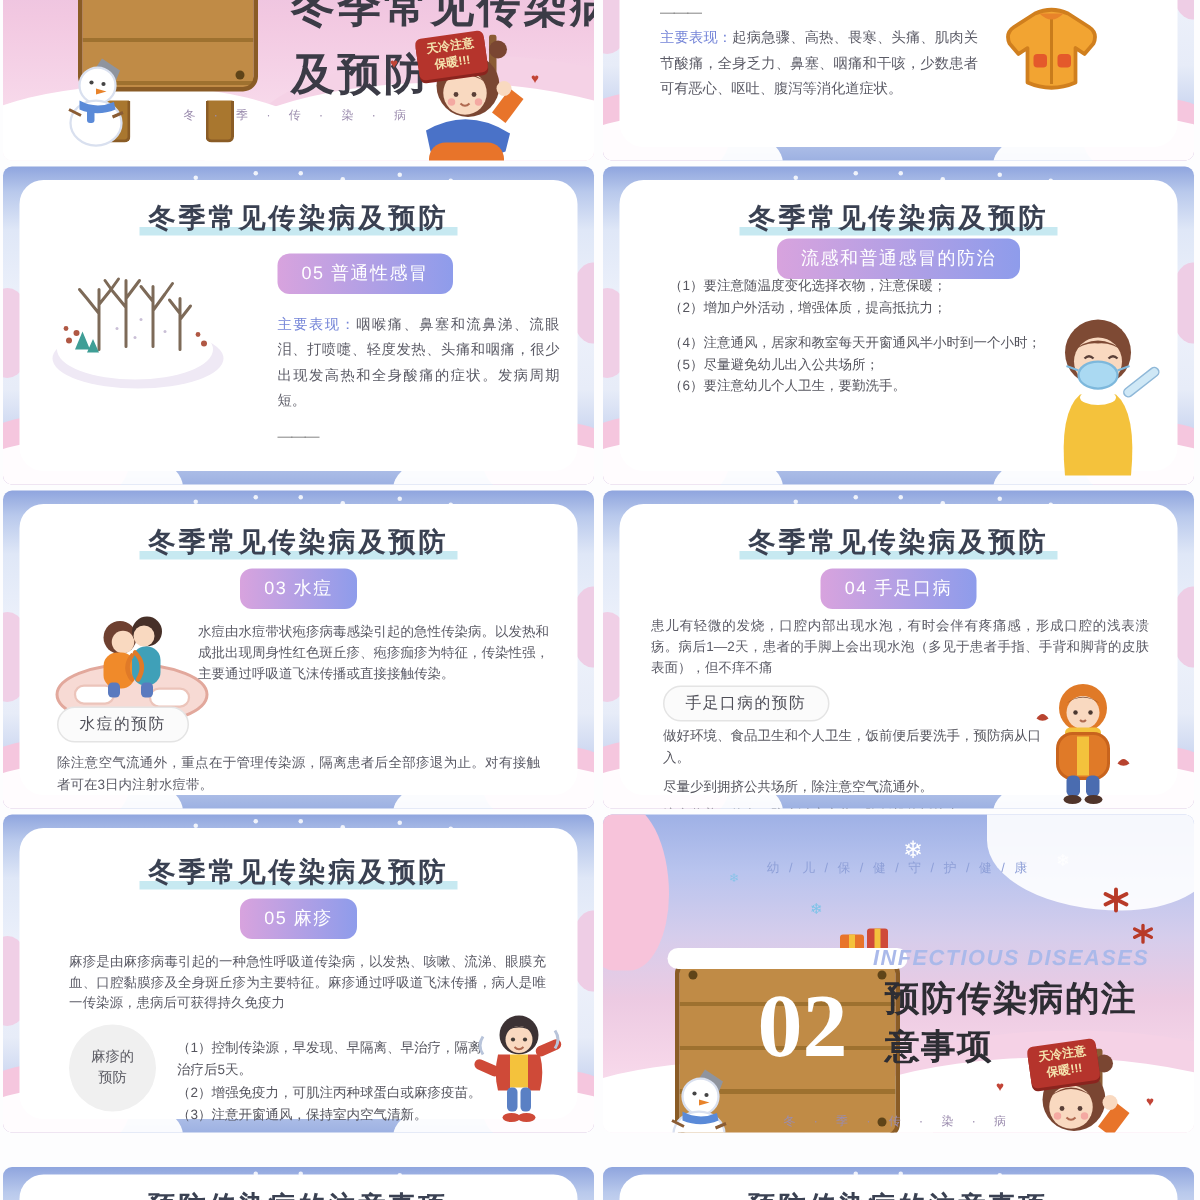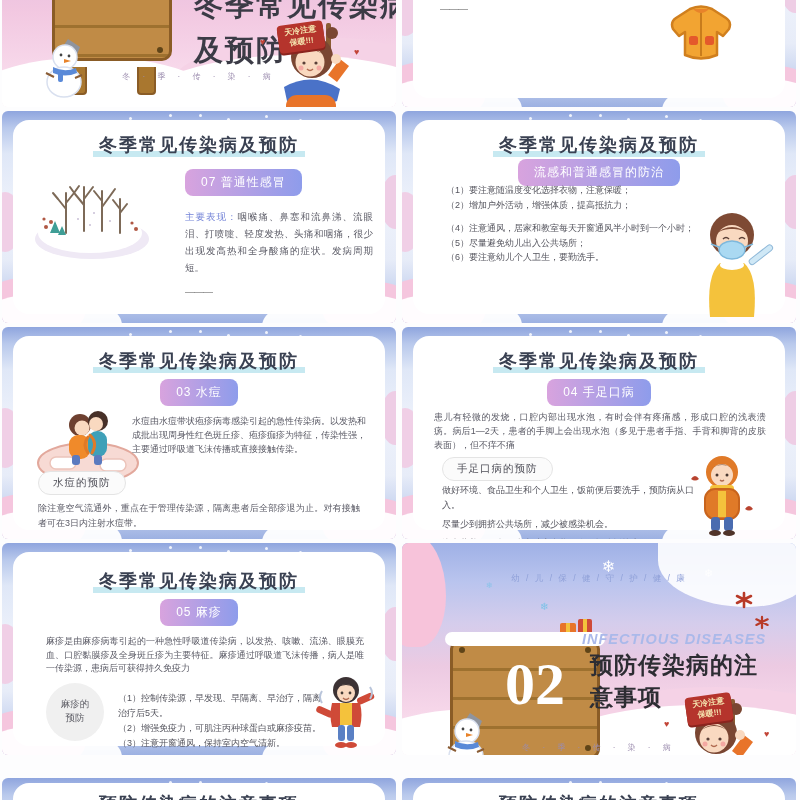--- a/index.html
+++ b/index.html
@@ -24,21 +24,21 @@
   .badge{display:inline-block;background:linear-gradient(90deg,#d8a3de 0%,#8e9ceb 100%);color:#fff;font-size:12px;
          letter-spacing:1px;padding:5px 16px;border-radius:8px;white-space:nowrap;}
   .bwrap{position:absolute;z-index:3;left:0;right:0;text-align:center;}
   .btxt{font-size:9.5px;color:#5b5b66;line-height:1.8;text-align:justify;}
   .lbl{color:#7585d8;}
   .dash{font-size:10px;color:#8a8a8a;letter-spacing:-1px;}
   .pill{display:inline-block;background:#fbfbfb;border:1px solid #e4e4e4;border-radius:15px;padding:4px 14px;
         font-size:10.5px;color:#4f4f58;letter-spacing:1px;}
   .items div{font-size:9px;color:#55555e;line-height:1.65;}
   .circlebadge{position:absolute;z-index:3;width:58px;height:58px;border-radius:50%;background:#f0f0f0;
-        display:flex;align-items:center;justify-content:center;text-align:center;font-size:9.5px;color:#5c5c64;line-height:1.5;font-family:Liberation Mono, monospace;}
+        display:flex;align-items:center;justify-content:center;text-align:center;font-size:9.5px;color:#5c5c64;line-height:1.5;}
   .circlebadge span{width:34px;}
   
   .slide.cover1{background:linear-gradient(180deg,#a9b4e6 0%,#cab4e2 14%,#e7bfdf 32%,#f2c8e1 55%,#f6d4e8 75%,#fbe4f0 100%);}
   .slide.cover2{background:linear-gradient(180deg,#9fb1e6 0%,#b9c4ee 18%,#d5cdec 38%,#eccae2 58%,#f6d6e9 78%,#fbe8f3 100%);}
   .hill{position:absolute;background:#fff;border-radius:50%;z-index:2;}
   .hillp{position:absolute;background:#f5d2e6;border-radius:50%;z-index:1;}
   .snowbar{position:absolute;left:0;right:0;bottom:0;height:14px;background:#fff;z-index:2;}
   .cover-title{position:absolute;z-index:4;font-weight:bold;font-size:29px;line-height:1.55;letter-spacing:2px;color:#3b3b46;}
   .div-title{position:absolute;z-index:4;font-weight:bold;font-size:23px;line-height:1.4;letter-spacing:1px;color:#2d2d33;}
   .eyebrow{position:absolute;z-index:4;font-style:italic;font-weight:bold;font-size:14.5px;letter-spacing:1px;color:#aab9ea;}
@@ -123,20 +123,23 @@
 
 <div class="slide content" style="left:402px;top:-105px;">
   <div class="cl1"></div>
     <div class="cl2"></div>
   <div class="cl3"></div>
     <div class="cl4"></div>
   <div class="cw1"></div>
     <div class="cw2"></div>
   <div class="card"></div>
   <div class="z dash" style="left:38px;top:108px;">———</div>
+  <div class="z btxt" style="left:38px;top:122px;width:212px;">
+    <span class="lbl">主要表现：</span><span>起病急骤、高热、畏寒、头痛、肌肉关节酸痛，全身乏力、鼻塞、咽痛和干咳，少数患者可有恶心、呕吐、腹泻等消化道症状。</span>
+  </div>
   <div class="z" style="left:266px;top:108px;">
     <svg width="66" height="60" viewBox="0 0 66 60">
       <path d="M22 6 Q33 1 44 6 L58 15 Q64 19 61 26 L55 33 49 29 49 52 Q33 59 17 52 L17 29 11 33 5 26 Q2 19 8 15 Z" fill="#f2a432" stroke="#d07f1e" stroke-width="2.5" stroke-linejoin="round"></path>
       <path d="M33 8 V53" stroke="#c87c1c" stroke-width="2"></path>
       <path d="M25 6 q8 8 16 0" fill="#e8832a"></path>
       <rect x="21" y="33" width="9" height="9" rx="2.5" fill="#e4592b"></rect>
       <rect x="37" y="33" width="9" height="9" rx="2.5" fill="#e4592b"></rect>
     </svg>
   </div>
 </div>
@@ -172,21 +175,21 @@
         </g>
       <g fill="#c9bfd6">
           <circle cx="46" cy="50" r="1"></circle>
           <circle cx="62" cy="44" r="1"></circle>
           <circle cx="78" cy="52" r="1"></circle>
           <circle cx="58" cy="56" r="1"></circle>
         </g>
     </svg>
   </div>
   <div class="z" style="left:183px;top:58px;width:188px;">
-    <span class="badge">07 普通性感冒</span>
+    <span class="badge">05 普通性感冒</span>
     <div class="btxt" style="margin-top:12px;">
       <span class="lbl">主要表现：</span><span>咽喉痛、鼻塞和流鼻涕、流眼泪、打喷嚏、轻度发热、头痛和咽痛，很少出现发高热和全身酸痛的症状。发病周期短。</span>
     </div>
     <div class="dash" style="margin-top:10px;">———</div>
   </div>
 </div>
 
 <div class="slide content" style="left:402px;top:111px;">
   <div class="cl1"></div>
     <div class="cl2"></div>
@@ -260,21 +263,21 @@
   <div class="cw1"></div>
     <div class="cw2"></div>
   <div class="snowdots"></div>
   <div class="card"></div>
   <div class="ptitle" style="top:22px;"><span class="hl">冬季常见传染病及预防</span></div>
   <div class="bwrap" style="top:52px;"><span class="badge">04 手足口病</span></div>
   <div class="z btxt" style="left:32px;top:84px;width:332px;font-size:9px;line-height:1.55;">患儿有轻微的发烧，口腔内部出现水泡，有时会伴有疼痛感，形成口腔的浅表溃疡。病后1—2天，患者的手脚上会出现水泡（多见于患者手指、手背和脚背的皮肤表面），但不痒不痛</div>
   <div class="z" style="left:40px;top:130px;"><span class="pill">手足口病的预防</span></div>
   <div class="z items" style="left:40px;top:156px;width:252px;">
     <div style="margin-bottom:4px;">做好环境、食品卫生和个人卫生，饭前便后要洗手，预防病从口入。</div>
-    <div style="margin-bottom:4px;">尽量少到拥挤公共场所，减少被感染机会。</div>
+    <div style="margin-bottom:4px;">尽量少到拥挤公共场所，除注意空气流通外。</div>
     <div>注意营养、休息，防止过度疲劳，降低机体抵抗力</div>
   </div>
   <div class="z" style="left:285px;top:124px;">
     <svg width="70" height="86" viewBox="0 0 70 86">
       <path d="M4 28 q4 -6 8 0 q-4 3 -8 0 z" fill="#b8432f"></path>
       <path d="M58 58 q4 -6 8 0 q-4 3 -8 0 z" fill="#b8432f"></path>
       <circle cx="35" cy="21" r="16" fill="#e07a28"></circle>
       <circle cx="35" cy="24" r="11" fill="#f9d9c0"></circle>
       <path d="M24 18 q11 -9 22 0 q-5 -4 -11 -4 q-6 0 -11 4" fill="#6e4430"></path>
       <circle cx="30" cy="24" r="1.5" fill="#4a3830"></circle>

